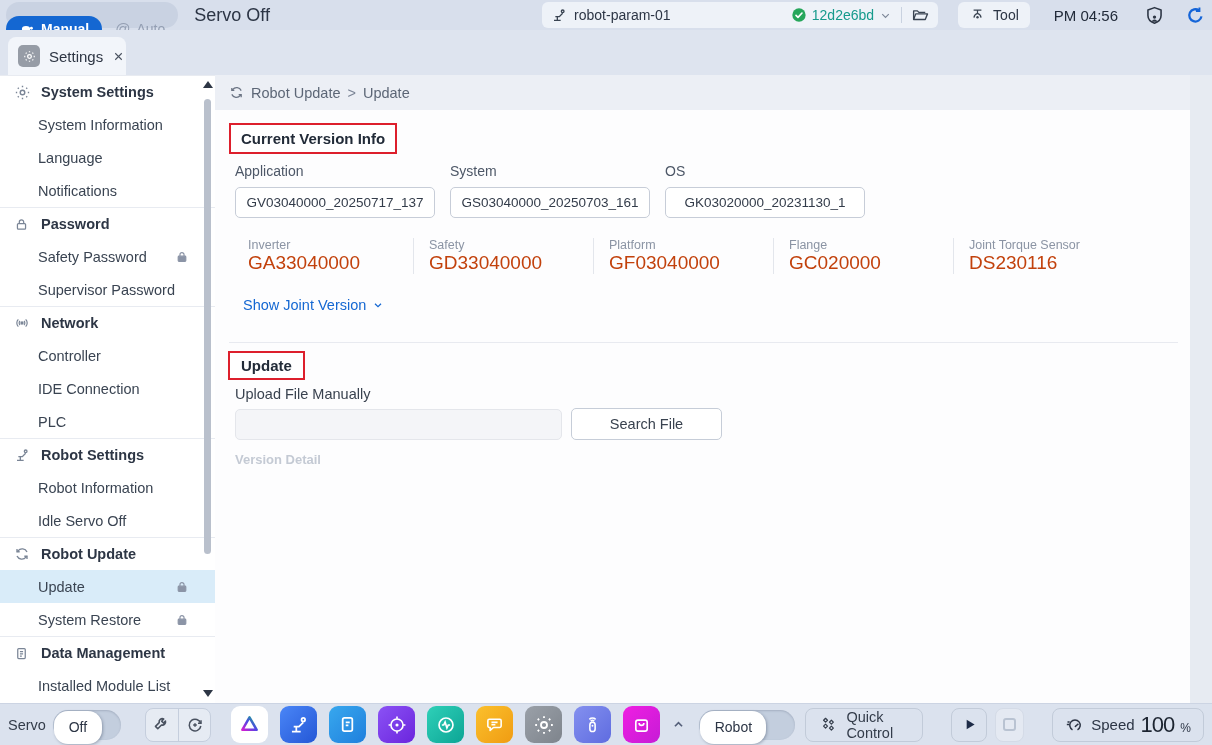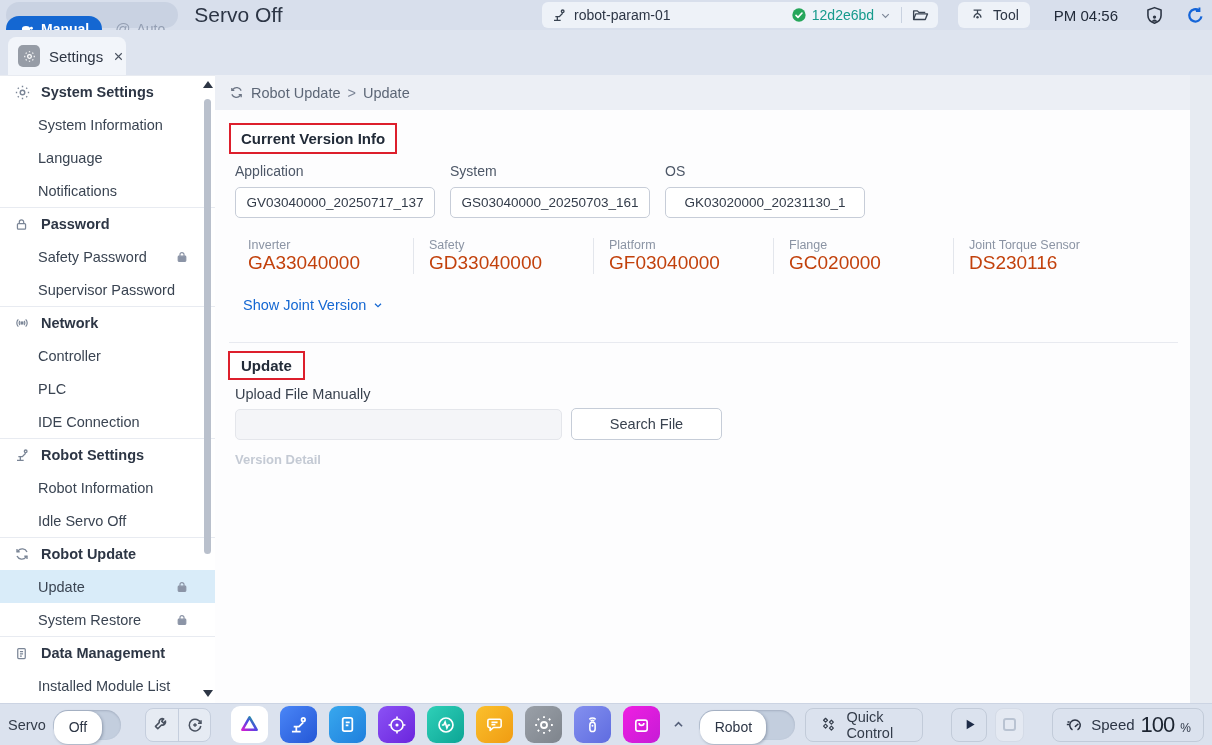--- a/index.html
+++ b/index.html
@@ -8,21 +8,21 @@
     position:relative; width:1212px; height:745px; overflow:hidden;
     font-family:"Liberation Sans", sans-serif; background:#dbe2ee; color:#2c3545;
   }
   svg{display:block}
   
   .topbar{position:absolute;top:0;left:0;right:0;height:30px;display:flex;align-items:center;padding:0 6px;background:#d8dfec;}
   .mode-seg{display:flex;align-items:center;background:#c9d2e2;border-radius:14px;height:26px;}
   .mode-btn{display:flex;align-items:center;gap:6px;height:26px;padding:0 13px;border-radius:13px;font-size:14px;margin-top:27px;}
   .mode-manual{background:#1467d2;color:#fff;font-weight:bold;}
   .mode-auto{color:#949fb3;font-size:14px;}
-  .servo-state{margin-left:16px;font-size:21px;color:#2c3545;}
+  .servo-state{margin-left:16px;font-size:18px;color:#2c3545;}
   .top-right{margin-left:auto;display:flex;align-items:center;gap:20px;}
   .param-chip{display:flex;align-items:center;gap:7px;width:396px;height:26px;background:#eef2f8;border-radius:6px;padding:0 9px;}
   .param-name{font-size:14px;color:#2c3545;}
   .param-right{margin-left:auto;display:flex;align-items:center;gap:5px;}
   .hash{font-size:14px;color:#169a8c;}
   .vdiv{width:1px;height:16px;background:#c9d2e0;margin:0 4px;}
   .tool-chip{display:flex;align-items:center;gap:7px;height:26px;background:#eef2f8;border-radius:6px;padding:0 11px;font-size:14px;color:#2c3545;}
   .clock{font-size:15px;color:#222b3a;margin:0 6px 0 4px;}
   
   .tabbar{position:absolute;top:30px;left:0;right:0;height:45px;background:#dee4ef;display:flex;align-items:center;padding-left:8px;}
@@ -241,24 +241,24 @@
             <circle cx="12" cy="12" r="1.6" fill="currentColor"></circle>
             <path d="M9 15a4.2 4.2 0 0 1 0-6M15 9a4.2 4.2 0 0 1 0 6M6.5 17.5a7.8 7.8 0 0 1 0-11M17.5 6.5a7.8 7.8 0 0 1 0 11"></path>
           </svg>
         </span>
       <span>Network</span>
     </div>
     <div class="s-row s-sub">
         <span>Controller</span>
       </div>
     <div class="s-row s-sub">
+        <span>IDE Connection</span>
+      </div>
+    <div class="s-row s-sub">
         <span>PLC</span>
-      </div>
-    <div class="s-row s-sub">
-        <span>IDE Connection</span>
       </div>
     <div class="s-row s-head">
       <span class="hicon">
           <svg width="16" height="16" viewBox="0 0 24 24" fill="none" stroke="currentColor" stroke-width="2">
             <path d="M4.5 20h10M9.5 20v-5.5M6.5 14.5h6l5-5"></path>
             <circle cx="17.5" cy="6.5" r="2"></circle>
           </svg>
         </span>
       <span>Robot Settings</span>
     </div>

